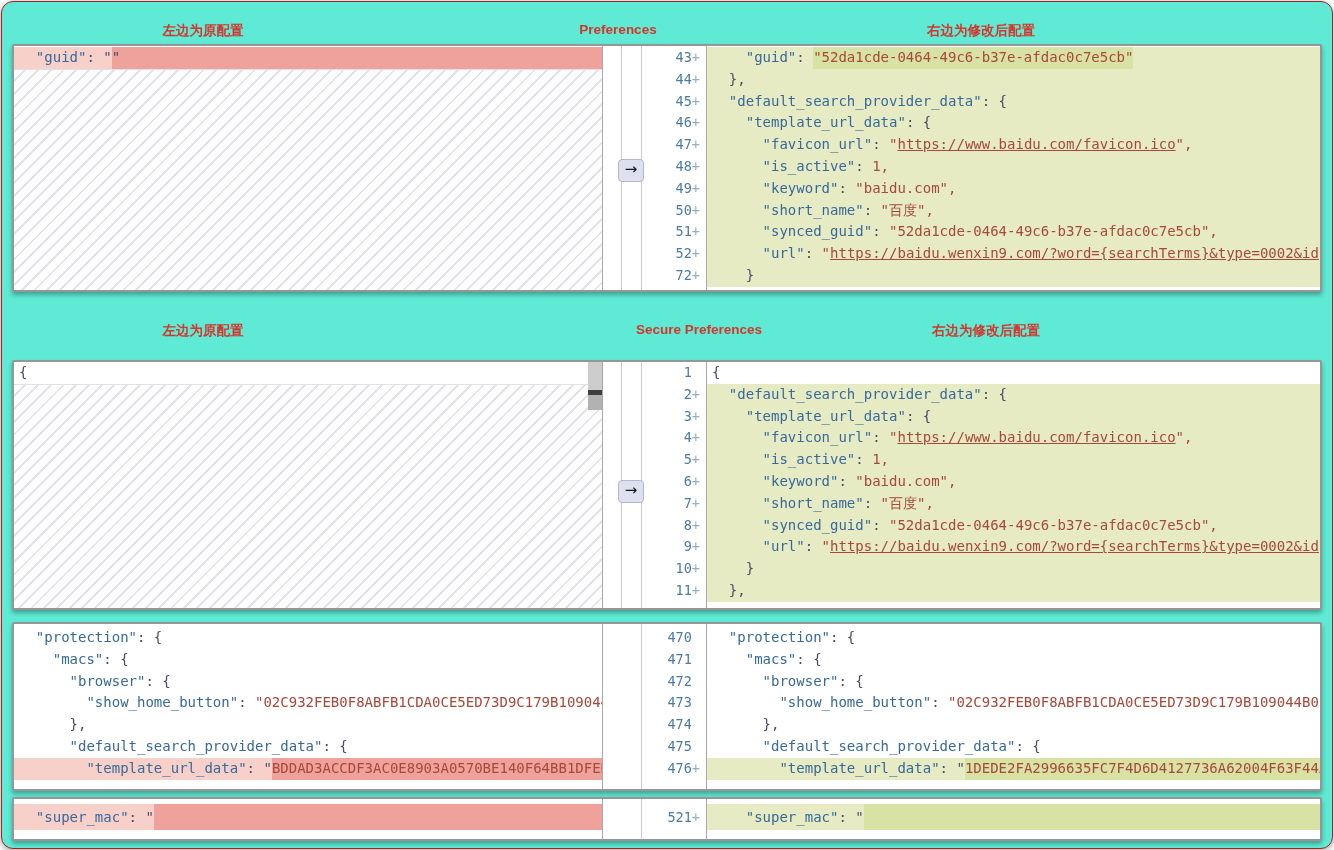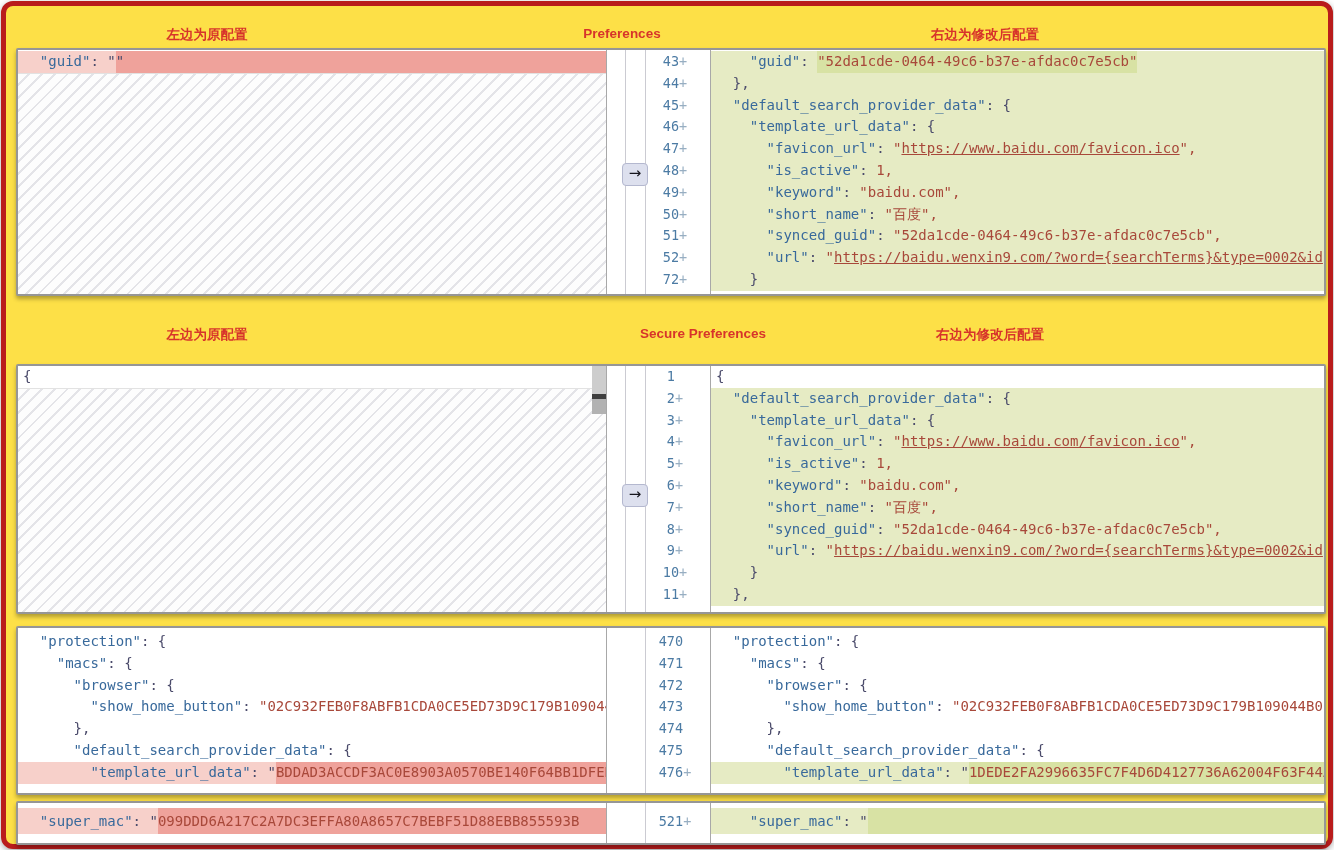--- a/index.html
+++ b/index.html
@@ -1,36 +1,36 @@
 <!DOCTYPE html>
 <html><head>
 <meta charset="utf-8">
 <style>
   html,body{margin:0;padding:0;}
   body{width:1334px;height:850px;background:#fff;position:relative;overflow:hidden;
        font-family:"DejaVu Sans Mono","Liberation Mono",monospace;}
-  .frame{position:absolute;inset:1px;border:5px solid #b91c1c;border-radius:12px;background:#fde047;
+  .frame{position:absolute;inset:1px;border:1px solid #b91c1c;border-radius:12px;background:#5eead4;
          box-shadow:0 2px 6px rgba(0,0,0,.35);}
   .hdr-label{position:absolute;transform:translateX(-50%);white-space:nowrap;
              font-family:"Liberation Sans","DejaVu Sans",sans-serif;font-weight:bold;
              font-size:13.5px;color:#d7342b;}
   .box{position:absolute;left:10px;width:1306px;border:2px solid #969696;border-radius:2px;
        background:#fff;box-shadow:0 3px 4px rgba(0,0,0,.3);overflow:hidden;}
   #box0{top:42px;height:244px;}
   #box1{top:358px;height:246px;}
   #box2{top:620px;height:165px;}
   #box3{top:795px;height:40px;}
   .lpane{position:absolute;left:0;top:0;bottom:0;width:588px;border-right:1px solid #a8a8a8;
          overflow:hidden;display:flex;flex-direction:column;background:#fff;}
   .rpane{position:absolute;left:692px;top:0;bottom:0;right:0;border-left:1px solid #a8a8a8;
          overflow:hidden;display:flex;flex-direction:column;background:#fff;}
   .gl1{position:absolute;left:607px;top:0;bottom:0;width:1px;background:#cbcbd2;}
   .gl2{position:absolute;left:627px;top:0;bottom:0;width:1px;background:#cbcbd2;}
   .nums{position:absolute;left:628px;top:0;bottom:0;width:58px;display:flex;
-        flex-direction:column;align-items:center;padding-right:6px;background:#fff;}
+        flex-direction:column;align-items:flex-end;padding-right:6px;background:#fff;}
   .row{height:21.8px;line-height:21.8px;white-space:pre;overflow:hidden;display:flex;
        font-size:14px;padding-left:5px;flex:0 0 auto;}
   .nrow{height:21.8px;line-height:21.8px;font-size:13.5px;color:#4c7ba4;flex:0 0 auto;white-space:pre;}
   .nrow .plus{color:#97aec2;}
   #box0 .lpane,#box0 .rpane,#box0 .nums{padding-top:1px;}
   #box2 .lpane,#box2 .rpane,#box2 .nums{padding-top:3px;}
   #box3 .lpane,#box3 .rpane,#box3 .nums{padding-top:5px;}
   #box3 .row,#box3 .nrow{height:26px;line-height:26px;}
   .bg-del{background:#f7d0ca;}
   .bg-ins{background:#e6ebc4;}
@@ -170,21 +170,21 @@
         <div class="row bg-plain"><span class="c-p">      </span><span class="c-k">"browser"</span><span class="c-p">: {</span></div>
         <div class="row bg-plain"><span class="c-p">        </span><span class="c-k">"show_home_button"</span><span class="c-p">: </span><span class="c-s">"02C932FEB0F8ABFB1CDA0CE5ED73D9C179B109044B0F"</span></div>
         <div class="row bg-plain"><span class="c-p">      },</span></div>
         <div class="row bg-plain"><span class="c-p">      </span><span class="c-k">"default_search_provider_data"</span><span class="c-p">: {</span></div>
         <div class="row bg-ins"><span class="c-p">        </span><span class="c-k">"template_url_data"</span><span class="c-p">: </span><span class="c-p">"</span><span class="c-s hl-ins">1DEDE2FA2996635FC7F4D6D4127736A62004F63F44A</span><span class="f hl-ins"></span></div>
       </div>
   </div>
 
   <div class="box no-links" id="box3">
     <div class="lpane">
-        <div class="row bg-del"><span class="c-p">  </span><span class="c-k">"super_mac"</span><span class="c-p">: </span><span class="c-p">"</span><span class="c-s hl-del">099DDD6A217C2A7DC3EFFA80A8657C7BEBF51D88EBB855593B</span><span class="f hl-del"></span></div>
+        <div class="row bg-del"><span class="c-p">  </span><span class="c-k">"super_mac"</span><span class="c-p">: </span><span class="c-p">"</span><span class="f hl-del"></span></div>
       </div>
     <div class="gl2"></div>
     <div class="nums">
         <div class="nrow"><span>521</span><span class="plus">+</span></div>
       </div>
     <div class="rpane">
         <div class="row bg-ins"><span class="c-p">    </span><span class="c-k">"super_mac"</span><span class="c-p">: </span><span class="c-p">"</span><span class="f hl-ins"></span></div>
       </div>
   </div>
 

